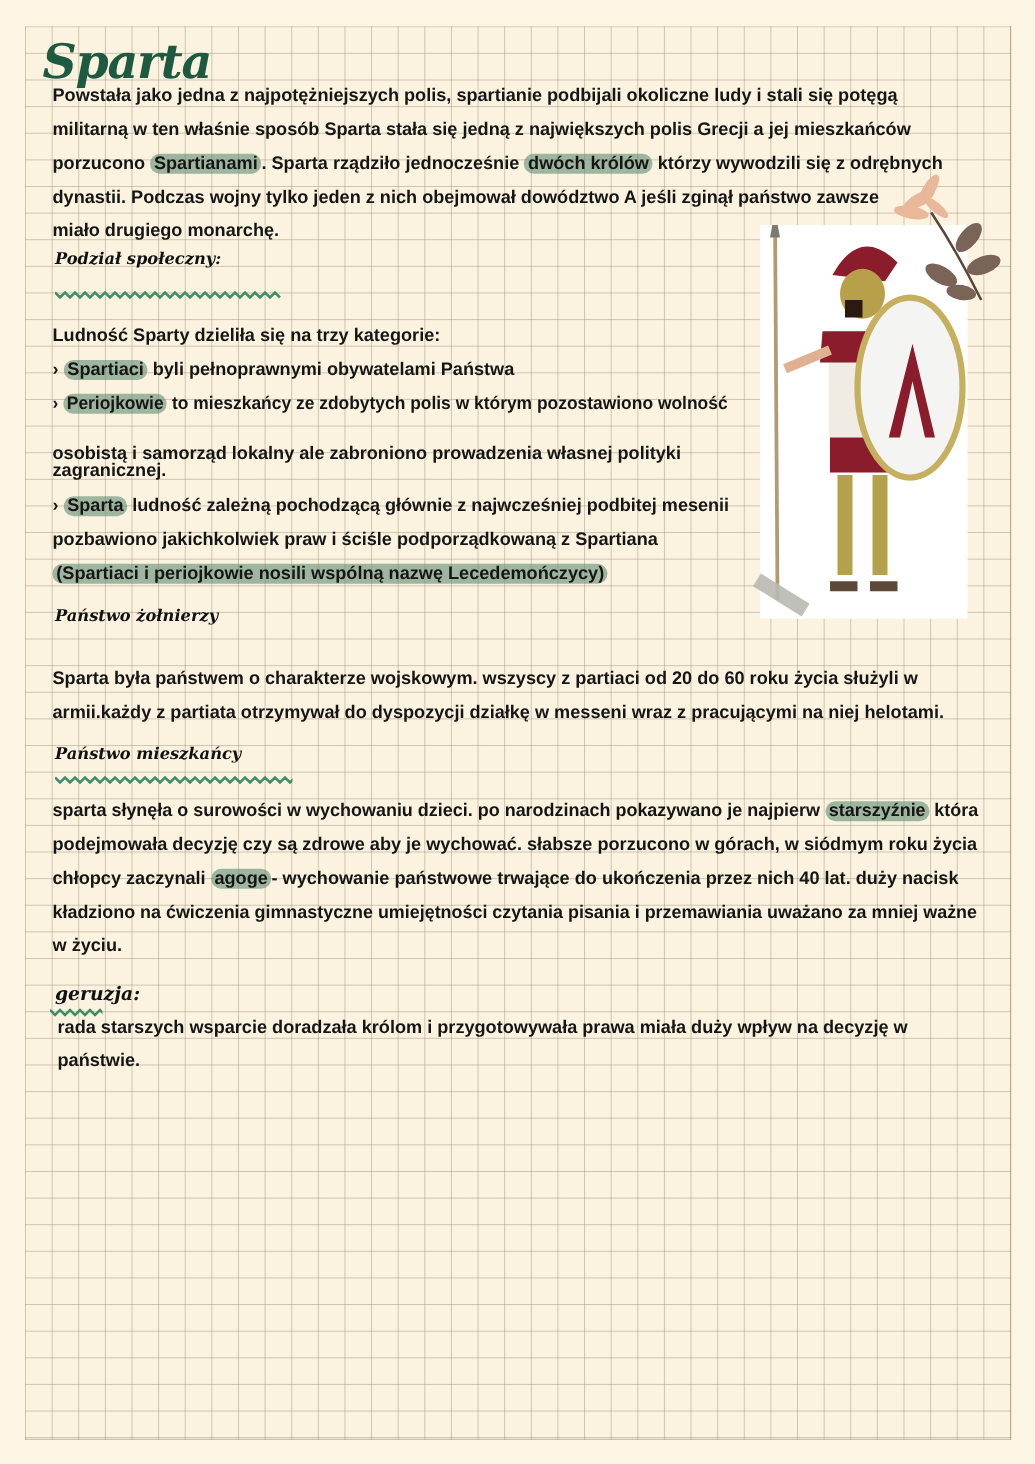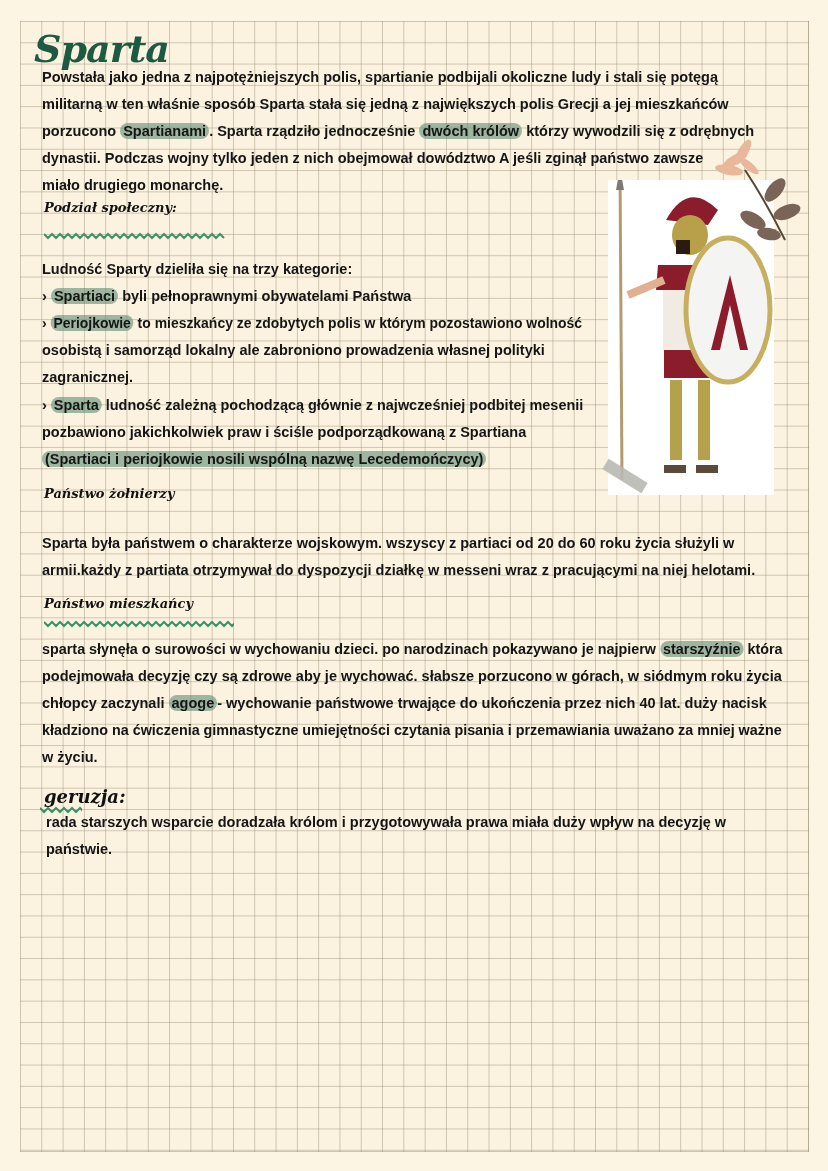--- a/index.html
+++ b/index.html
@@ -69,42 +69,42 @@
 <div class="line" style="top:176px">miało drugiego monarchę.</div>
 
 <div class="heading" style="top:200px">Podział społeczny:</div>
 <svg class="wavy" style="top:232px" width="184" height="8">
     <path d="M0 2 l4 4 l4 -4 l4 4 l4 -4 l4 4 l4 -4 l4 4 l4 -4 l4 4 l4 -4 l4 4 l4 -4 l4 4 l4 -4 l4 4 l4 -4 l4 4 l4 -4 l4 4 l4 -4 l4 4 l4 -4 l4 4 l4 -4 l4 4 l4 -4 l4 4 l4 -4 l4 4 l4 -4 l4 4 l4 -4 l4 4 l4 -4 l4 4 l4 -4 l4 4 l4 -4 l4 4 l4 -4 l4 4 l4 -4 l4 4 l4 -4 l4 4" fill="none" stroke="#3e8f68" stroke-width="2"></path>
   </svg>
 
 <div class="line" style="top:260px">Ludność Sparty dzieliła się na trzy kategorie:</div>
 <div class="line" style="top:287px"><span>›</span> <span class="hl">Spartiaci</span><span> byli pełnoprawnymi obywatelami Państwa</span></div>
 <div class="line" style="top: 314px; transform: scaleX(0.961);"><span>›</span> <span class="hl">Periojkowie</span><span> to mieszkańcy ze zdobytych polis w którym pozostawiono wolność</span></div>
-<div class="line" style="top:341px">osobistą i samorząd lokalny ale zabroniono prowadzenia własnej polityki</div>
+<div class="line" style="top:354px">osobistą i samorząd lokalny ale zabroniono prowadzenia własnej polityki</div>
 <div class="line" style="top:368px">zagranicznej.</div>
 <div class="line" style="top: 396px; transform: scaleX(0.996);"><span>›</span> <span class="hl">Sparta</span><span> ludność zależną pochodzącą głównie z najwcześniej podbitej mesenii</span></div>
 <div class="line" style="top:423px">pozbawiono jakichkolwiek praw i ściśle podporządkowaną z Spartiana</div>
 <div class="line" style="top:450px"><span class="hl">(Spartiaci i periojkowie nosili wspólną nazwę Lecedemończycy)</span></div>
 
 <div class="heading" style="top:486px">Państwo żołnierzy</div>
 <div class="line" style="top:534px">Sparta była państwem o charakterze wojskowym. wszyscy z partiaci od 20 do 60 roku życia służyli w</div>
 <div class="line" style="top:561px">armii.każdy z partiata otrzymywał do dyspozycji działkę w messeni wraz z pracującymi na niej helotami.</div>
 
 <div class="heading" style="top:596px">Państwo mieszkańcy</div>
 <svg class="wavy" style="top:620px" width="190" height="8">
     <path d="M0 2 l4 4 l4 -4 l4 4 l4 -4 l4 4 l4 -4 l4 4 l4 -4 l4 4 l4 -4 l4 4 l4 -4 l4 4 l4 -4 l4 4 l4 -4 l4 4 l4 -4 l4 4 l4 -4 l4 4 l4 -4 l4 4 l4 -4 l4 4 l4 -4 l4 4 l4 -4 l4 4 l4 -4 l4 4 l4 -4 l4 4 l4 -4 l4 4 l4 -4 l4 4 l4 -4 l4 4 l4 -4 l4 4 l4 -4 l4 4 l4 -4 l4 4 l4 -4 l4 4 l4 -4 l4 4" fill="none" stroke="#3e8f68" stroke-width="2"></path>
   </svg>
 
 <div class="line" style="top: 640px; transform: scaleX(0.991);"><span>sparta słynęła o surowości w wychowaniu dzieci. po narodzinach pokazywano je najpierw </span><span class="hl">starszyźnie</span><span> która</span></div>
 <div class="line" style="top:667px">podejmowała decyzję czy są zdrowe aby je wychować. słabsze porzucono w górach, w siódmym roku życia</div>
 <div class="line" style="top:694px"><span>chłopcy zaczynali </span><span class="hl">agoge</span><span>- wychowanie państwowe trwające do ukończenia przez nich 40 lat. duży nacisk</span></div>
 <div class="line" style="top: 721px; transform: scaleX(0.988);">kładziono na ćwiczenia gimnastyczne umiejętności czytania pisania i przemawiania uważano za mniej ważne</div>
 <div class="line" style="top:748px">w życiu.</div>
 
-<div class="heading" style="top:786px;font-size:18px">geruzja:</div>
+<div class="heading" style="top:786px;font-size:15px">geruzja:</div>
 <svg class="wavy" style="top:806px;left:40px" width="42" height="8">
     <path d="M0 2 l4 4 l4 -4 l4 4 l4 -4 l4 4 l4 -4 l4 4 l4 -4 l4 4 l4 -4 l4 4" fill="none" stroke="#3e8f68" stroke-width="2"></path>
   </svg>
 <div class="line" style="top:813px;left:46px">rada starszych wsparcie doradzała królom i przygotowywała prawa miała duży wpływ na decyzję w</div>
 <div class="line" style="top:840px;left:46px">państwie.</div>
 
 <div class="illustration">
   <svg width="166" height="315" viewBox="0 0 166 315">
     <line x1="12" y1="-10" x2="14" y2="300" stroke="#b49a70" stroke-width="3"></line>
     <polygon points="12,-12 8,10 16,10" fill="#7c7a72"></polygon>

